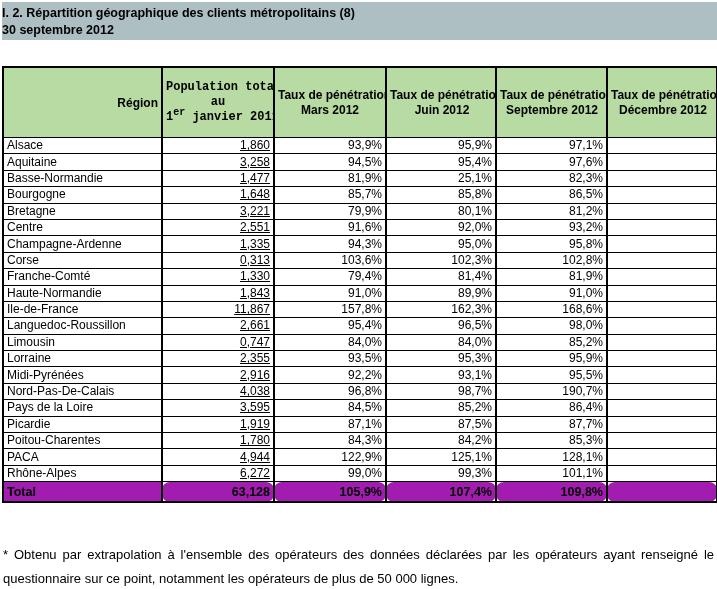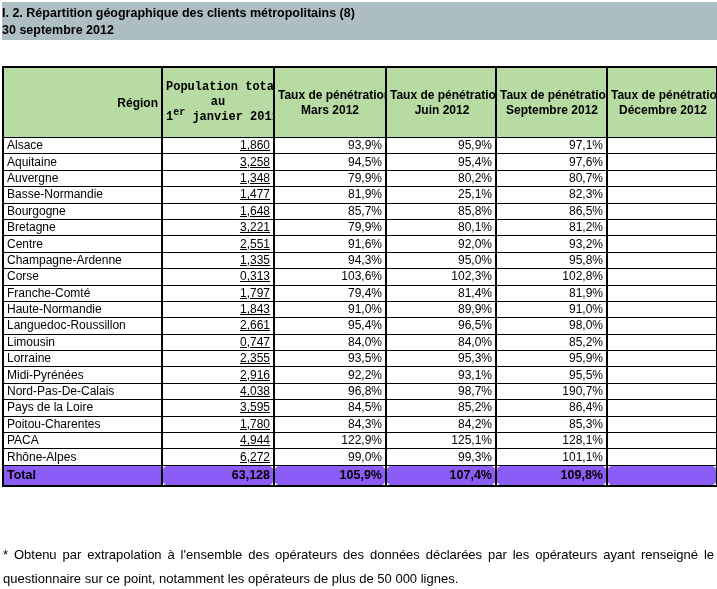--- a/index.html
+++ b/index.html
@@ -53,21 +53,21 @@
   thead th.h-taux .taux-wrap { width: 104px; margin: 0 auto; line-height: 15px; }
   thead th.h-pop .pop-wrap { line-height: 15px; font-family: Liberation Mono, monospace; }
   sup { font-size: 10px; vertical-align: super; line-height: 0; }
 
   tbody td { height: 15.4px; line-height: 15px; background: #ffffff; }
   tbody td.c-region { text-align: left; }
   tbody td.c-num, tbody td.c-pct { text-align: right; }
   tbody td.c-num span { text-decoration: underline; margin-left: 12px; }
 
   tfoot td {
-    background: #8b5cf6;
+    background: #a21caf;
     font-weight: bold;
     height: 19px;
     border-top: 2px solid #000;
     border-bottom: 2px solid #000;
     font-size: 12.5px;
   }
   tfoot td.c-region { text-align: left; }
   tfoot td.c-num, tfoot td.c-pct { text-align: right; border-radius: 8px; }
 
   
@@ -145,28 +145,20 @@
         </tr>
         <tr>
           <td class="c-region">Aquitaine</td>
           <td class="c-num"><span>3,258</span></td>
           <td class="c-pct">94,5%</td>
           <td class="c-pct">95,4%</td>
           <td class="c-pct">97,6%</td>
           <td class="c-pct"></td>
         </tr>
         <tr>
-          <td class="c-region">Auvergne</td>
-          <td class="c-num"><span>1,348</span></td>
-          <td class="c-pct">79,9%</td>
-          <td class="c-pct">80,2%</td>
-          <td class="c-pct">80,7%</td>
-          <td class="c-pct"></td>
-        </tr>
-        <tr>
           <td class="c-region">Basse-Normandie</td>
           <td class="c-num"><span>1,477</span></td>
           <td class="c-pct">81,9%</td>
           <td class="c-pct">25,1%</td>
           <td class="c-pct">82,3%</td>
           <td class="c-pct"></td>
         </tr>
         <tr>
           <td class="c-region">Bourgogne</td>
           <td class="c-num"><span>1,648</span></td>
@@ -202,35 +194,43 @@
         <tr>
           <td class="c-region">Corse</td>
           <td class="c-num"><span>0,313</span></td>
           <td class="c-pct">103,6%</td>
           <td class="c-pct">102,3%</td>
           <td class="c-pct">102,8%</td>
           <td class="c-pct"></td>
         </tr>
         <tr>
           <td class="c-region">Franche-Comté</td>
-          <td class="c-num"><span>1,797</span></td>
+          <td class="c-num"><span>1,330</span></td>
           <td class="c-pct">79,4%</td>
           <td class="c-pct">81,4%</td>
           <td class="c-pct">81,9%</td>
           <td class="c-pct"></td>
         </tr>
         <tr>
           <td class="c-region">Haute-Normandie</td>
           <td class="c-num"><span>1,843</span></td>
           <td class="c-pct">91,0%</td>
           <td class="c-pct">89,9%</td>
           <td class="c-pct">91,0%</td>
           <td class="c-pct"></td>
         </tr>
         <tr>
+          <td class="c-region">Ile-de-France</td>
+          <td class="c-num"><span>11,867</span></td>
+          <td class="c-pct">157,8%</td>
+          <td class="c-pct">162,3%</td>
+          <td class="c-pct">168,6%</td>
+          <td class="c-pct"></td>
+        </tr>
+        <tr>
           <td class="c-region">Languedoc-Roussillon</td>
           <td class="c-num"><span>2,661</span></td>
           <td class="c-pct">95,4%</td>
           <td class="c-pct">96,5%</td>
           <td class="c-pct">98,0%</td>
           <td class="c-pct"></td>
         </tr>
         <tr>
           <td class="c-region">Limousin</td>
           <td class="c-num"><span>0,747</span></td>
@@ -262,20 +262,28 @@
           <td class="c-pct">98,7%</td>
           <td class="c-pct">190,7%</td>
           <td class="c-pct"></td>
         </tr>
         <tr>
           <td class="c-region">Pays de la Loire</td>
           <td class="c-num"><span>3,595</span></td>
           <td class="c-pct">84,5%</td>
           <td class="c-pct">85,2%</td>
           <td class="c-pct">86,4%</td>
+          <td class="c-pct"></td>
+        </tr>
+        <tr>
+          <td class="c-region">Picardie</td>
+          <td class="c-num"><span>1,919</span></td>
+          <td class="c-pct">87,1%</td>
+          <td class="c-pct">87,5%</td>
+          <td class="c-pct">87,7%</td>
           <td class="c-pct"></td>
         </tr>
         <tr>
           <td class="c-region">Poitou-Charentes</td>
           <td class="c-num"><span>1,780</span></td>
           <td class="c-pct">84,3%</td>
           <td class="c-pct">84,2%</td>
           <td class="c-pct">85,3%</td>
           <td class="c-pct"></td>
         </tr>

